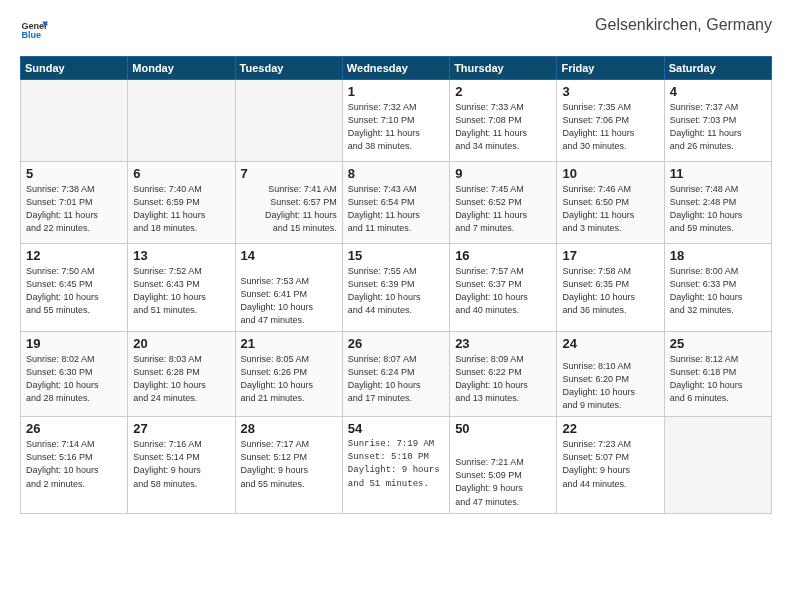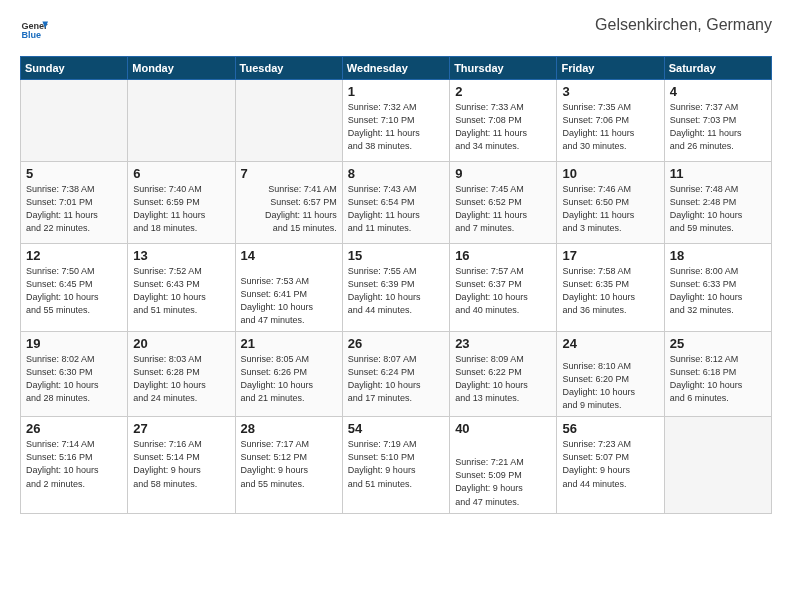--- a/index.html
+++ b/index.html
@@ -323,34 +323,34 @@
           </td>
           <td>
             <span class="day-num">28</span>
             <div class="day-info" style="white-space: pre-line;">Sunrise: 7:17 AM
 Sunset: 5:12 PM
 Daylight: 9 hours
 and 55 minutes.</div>
           </td>
           <td>
             <span class="day-num">54</span>
-            <div class="day-info" style="white-space: pre-line;">Sunrise: 7:19 AM
+            <div class="day-info" style="white-space: pre-line; font-family: Liberation Mono, monospace;">Sunrise: 7:19 AM
 Sunset: 5:10 PM
 Daylight: 9 hours
 and 51 minutes.</div>
           </td>
           <td>
-            <span class="day-num">40</span>
+            <span class="day-num">50</span>
             <div class="day-info" style="white-space: pre-line; margin-top: 20px;">Sunrise: 7:21 AM
 Sunset: 5:09 PM
 Daylight: 9 hours
 and 47 minutes.</div>
           </td>
           <td>
-            <span class="day-num">56</span>
+            <span class="day-num">22</span>
             <div class="day-info" style="white-space: pre-line;">Sunrise: 7:23 AM
 Sunset: 5:07 PM
 Daylight: 9 hours
 and 44 minutes.</div>
           </td>
           <td class="empty"></td>
         </tr>
       </tbody>
   </table>
 </div>

